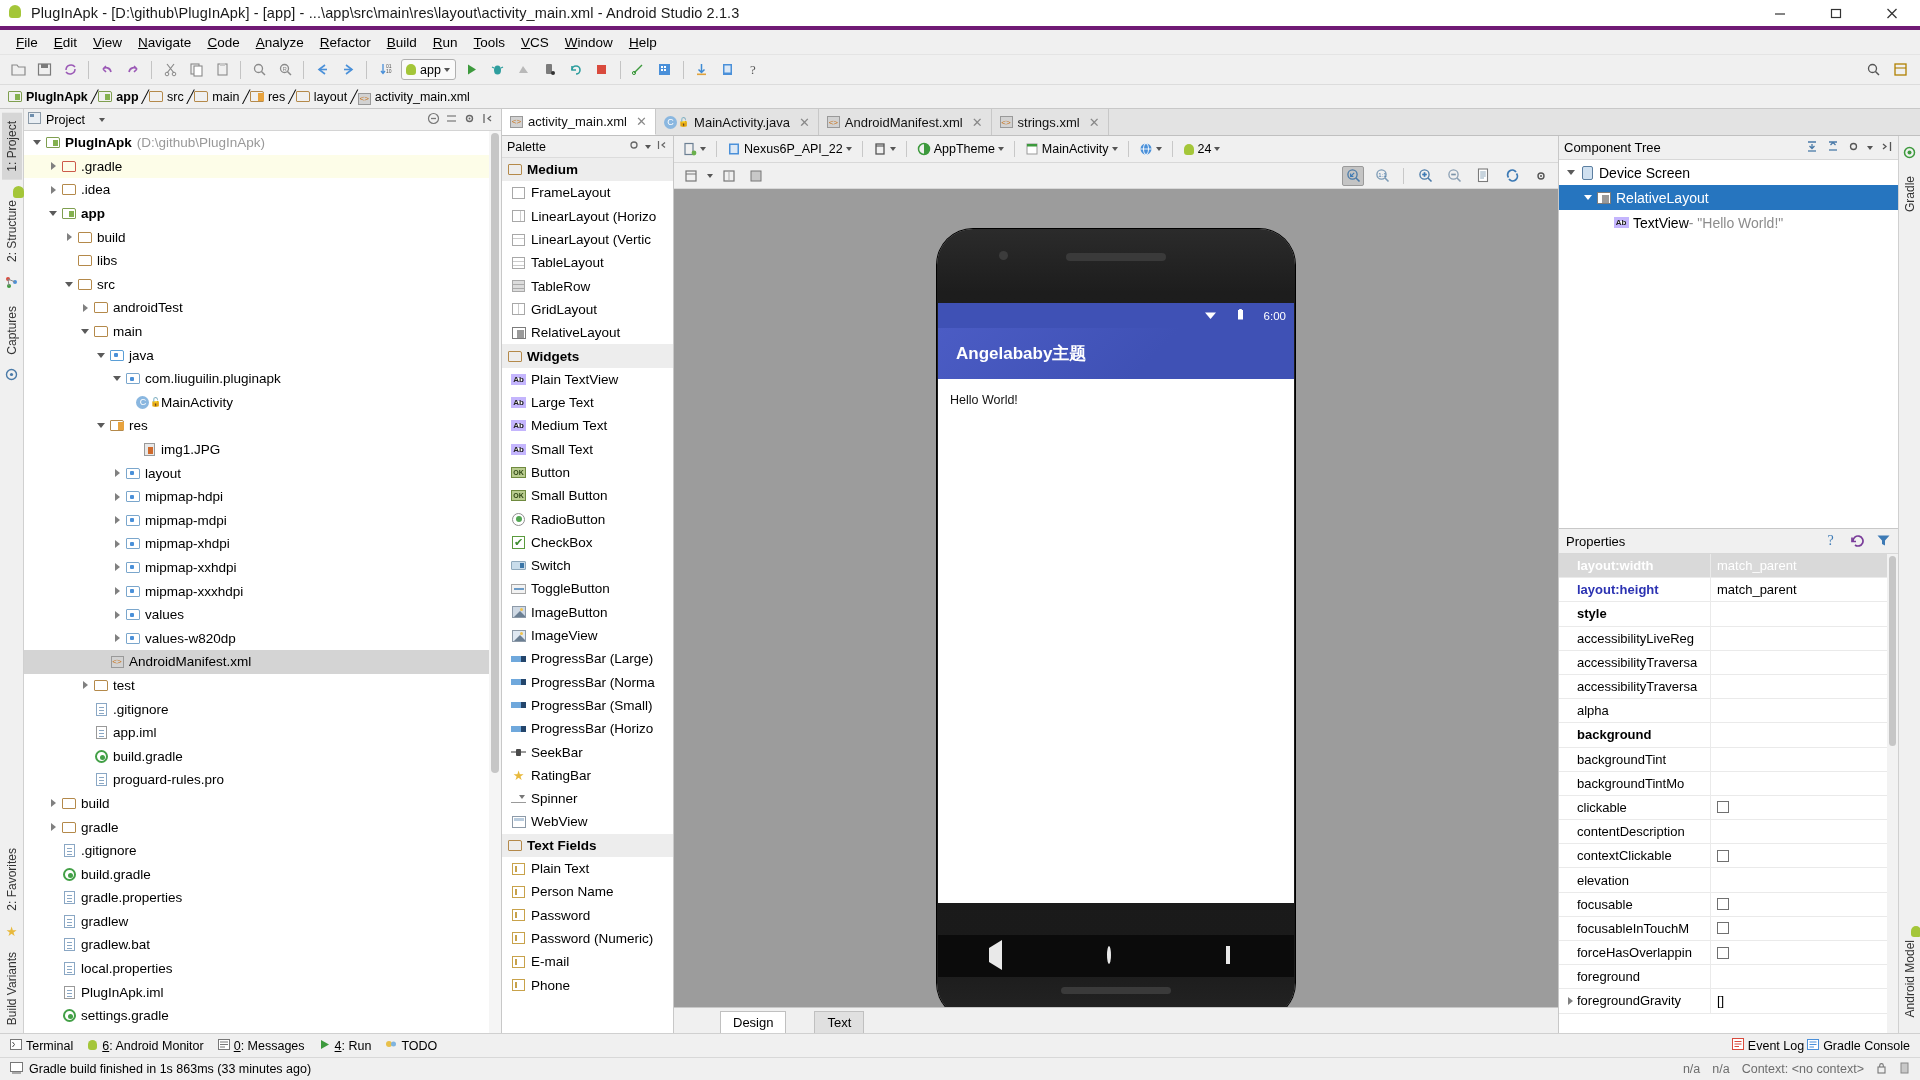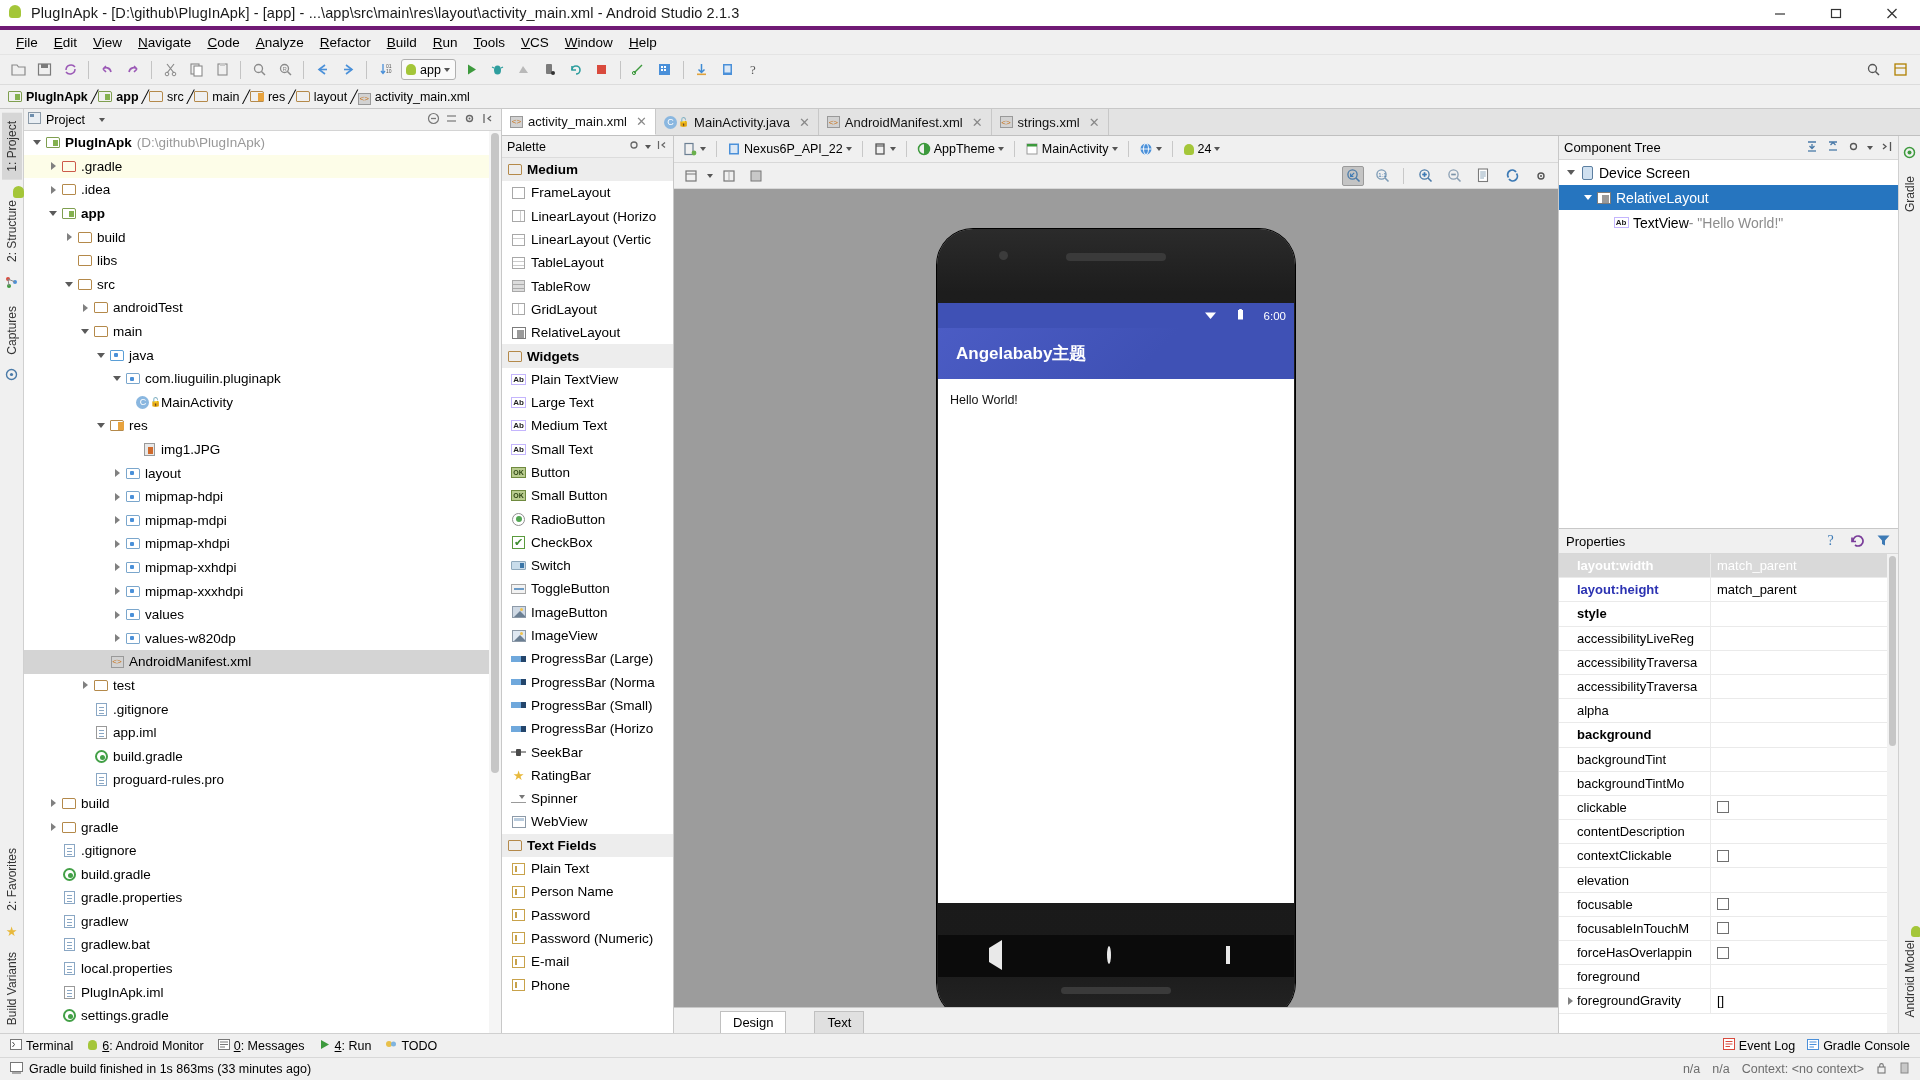--- a/index.html
+++ b/index.html
@@ -214,21 +214,21 @@
   .dtab { padding: 3px 12px; font-size: 13px; border: 1px solid #c0c0c0; border-bottom: none; background: #e0e0e0; margin-left: 28px; }
   .dtab.active { background: #fff; }
 
   
   .toolwinbar {
     height: 24px; flex: 0 0 24px; background: #f0f0f0; display: flex; align-items: center;
     gap: 14px; padding: 0 10px; border-top: 1px solid #d0d0d0; font-size: 12.5px;
   }
   .twitem { display: flex; align-items: center; gap: 4px; }
   .twitem u { text-decoration: underline; }
-  .toolwinbar .right { margin-left: auto; display: flex; align-items: center; gap: 12px; }
+  .toolwinbar .right { margin-left: auto; display: flex; align-items: center; gap: 3px; }
   .statusrow {
     height: 23px; flex: 0 0 23px; background: #f0f0f0; display: flex; align-items: center;
     padding: 0 10px; border-top: 1px solid #d8d8d8; font-size: 12.5px;
   }
   .statusrow .right { margin-left: auto; display: flex; align-items: center; gap: 12px; color: #6d6d6d; }
 
   
   .fold { width: 14px; height: 11px; background: #c89b54; border-radius: 1px 2px 1px 1px; position: relative; }
   .fold.plain { background: none; border: 1.4px solid #b4894a; }
   .fold.blue { border-color: #7aa6cc; }
@@ -237,21 +237,21 @@
   .fold.mod { background:none; border:1.4px solid #7f9f4f; }
   .fold.mod::after { content:''; position:absolute; left:6px; top:2px; width:5px; height:6px; background:#84b14f; }
   .doc { width: 11px; height: 13px; background: #fff; border: 1px solid #8aa7c4; position: relative; }
   .doc::after { content:''; position:absolute; left:2px; top:3px; right:2px; height:1px; background:#8aa7c4; box-shadow:0 3px 0 #8aa7c4, 0 6px 0 #8aa7c4; }
   .xmldoc { width: 13px; height: 12px; background: #d2d2d2; border: 1px solid #999; display:flex;align-items:center;justify-content:center; font-size:8px; color:#c8721a; }
   .gradleicon { width: 13px; height: 13px; border-radius: 50%; border: 2px solid #43a047; position: relative; background:#fff; }
   .gradleicon::after { content:''; position:absolute; left:3px; top:3px; width:5px; height:5px; border-radius:50%; background:#43a047; }
   .imgicon { width: 11px; height: 13px; background: #e8e8e8; border: 1px solid #999; position:relative; }
   .imgicon::after { content:''; position:absolute; left:3px; top:3px; width:5px; height:7px; background:#d06a2c; }
   .classicon { width: 13px; height: 13px; border-radius: 50%; background: #8ab7e0; color:#fff; font-size:9px; display:flex;align-items:center;justify-content:center; }
-  .ab { width: 15px; height: 11px; border: 1px solid #c4b5fd; background:#fff; font-size: 8px; display:flex;align-items:center;justify-content:center; color:#222; font-weight:bold;}
+  .ab { width: 15px; height: 11px; border: 4px solid #c4b5fd; background:#fff; font-size: 8px; display:flex;align-items:center;justify-content:center; color:#222; font-weight:bold;}
   .okb { width: 15px; height: 11px; background: #b9cc8f; border: 1px solid #6f8a3f; font-size:7px; display:flex;align-items:center;justify-content:center; color:#2f4715; font-weight:bold;}
   .boxi { width: 13px; height: 12px; border: 1.4px solid #a8a8a8; background:#fff; }
   .radioi { width: 13px; height: 13px; border-radius: 50%; border: 1.5px solid #8f8f8f; background:#fff; position:relative;}
   .radioi::after{content:'';position:absolute;left:2.5px;top:2.5px;width:6px;height:6px;border-radius:50%;background:#53a653;}
   .checki { width: 13px; height: 13px; border: 1.4px solid #5a9a3c; background:#fff; color:#3d8b2e; font-size:11px; display:flex;align-items:center;justify-content:center; line-height:1;}
   .switchi { width: 15px; height: 9px; background:#c9dcea; border:1px solid #8fa8bb; border-radius:1px; position:relative;}
   .switchi::after{content:'';position:absolute;right:1px;top:1px;width:4px;height:5px;background:#3b76a8;}
   .togglei { width: 15px; height: 10px; border:1px solid #a7a7a7; background:#f2f2f2; position:relative;}
   .togglei::after{content:'';position:absolute;left:2px;top:3.5px;width:10px;height:2px;background:#6c9bc7;}
   .imgv { width: 14px; height: 12px; background:#cfd9e4; border:1px solid #8d9aa8; position:relative; overflow:hidden;}

